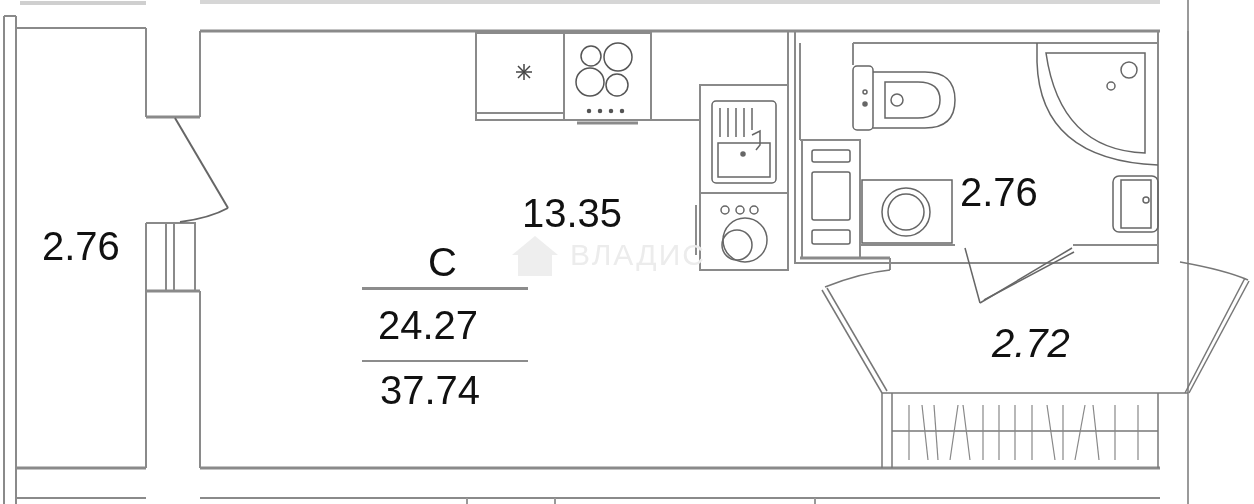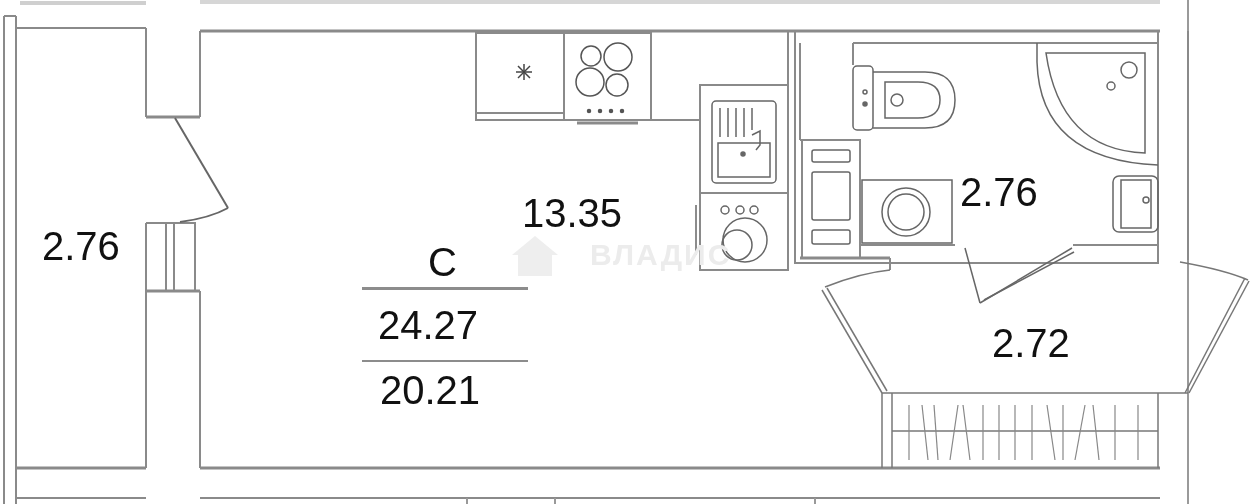--- a/index.html
+++ b/index.html
@@ -3,22 +3,22 @@
 <meta charset="utf-8">
 <style>
   html, body { margin:0; padding:0; background:#ffffff; }
   body { width:1254px; height:504px; position:relative; overflow:hidden;
          font-family:"Liberation Sans", sans-serif; }
   #plan { position:absolute; left:0; top:0; width:1254px; height:504px; }
   .lbl { position:absolute; color:#111; font-family:"Liberation Sans", sans-serif;
          white-space:nowrap; line-height:1; }
   .area { font-size:40px; }
   .hr { position:absolute; height:2px; background:#8c8c8c; }
-  .wm { position:absolute; color:#ececec; font-size:40px; font-weight:bold;
-        letter-spacing:2px;margin-left:20px; }
+  .wm { position:absolute; color:#ececec; font-size:40px; font-weight:normal;
+        letter-spacing:2px; }
 </style>
 </head>
 <body>
 
 <svg id="plan" viewBox="0 0 1254 504" xmlns="http://www.w3.org/2000/svg">
   <g fill="none" stroke="#8a8a8a" stroke-width="2">
 
     <g>
       <line x1="20" y1="3" x2="146" y2="3" stroke="#cfcfcf" stroke-width="4"></line>
       <line x1="200" y1="2" x2="1160" y2="2" stroke="#d6d6d6" stroke-width="4"></line>
@@ -203,19 +203,19 @@
   <g fill="#eeeeee">
     <path d="M512 255 L535 236 L558 255 L552 255 L552 276 L518 276 L518 255 Z"></path>
   </g>
 </svg>
 
 <div class="wm" style="left:570px; top:238px; font-size:30px;">ВЛАДИС</div>
 
 <div class="lbl area" style="left:42px; top:226px;">2.76</div>
 <div class="lbl area" style="left:522px; top:193px;">13.35</div>
 <div class="lbl area" style="left:960px; top:172px;">2.76</div>
-<div class="lbl area" style="left:992px; top:323px;">2.72</div>
+<div class="lbl area" style="left:992px; top:323px;font-style:italic;">2.72</div>
 
 <div class="lbl area" style="left:428px; top:242px;">С</div>
 <div class="hr" style="left:362px; top:287px; width:166px; height:3px;"></div>
 <div class="lbl area" style="left:378px; top:305px;">24.27</div>
 <div class="hr" style="left:362px; top:360px; width:166px;"></div>
-<div class="lbl area" style="left:380px; top:370px;">20.21</div>
+<div class="lbl area" style="left:380px; top:370px;">37.74</div>
 
 </body></html>

